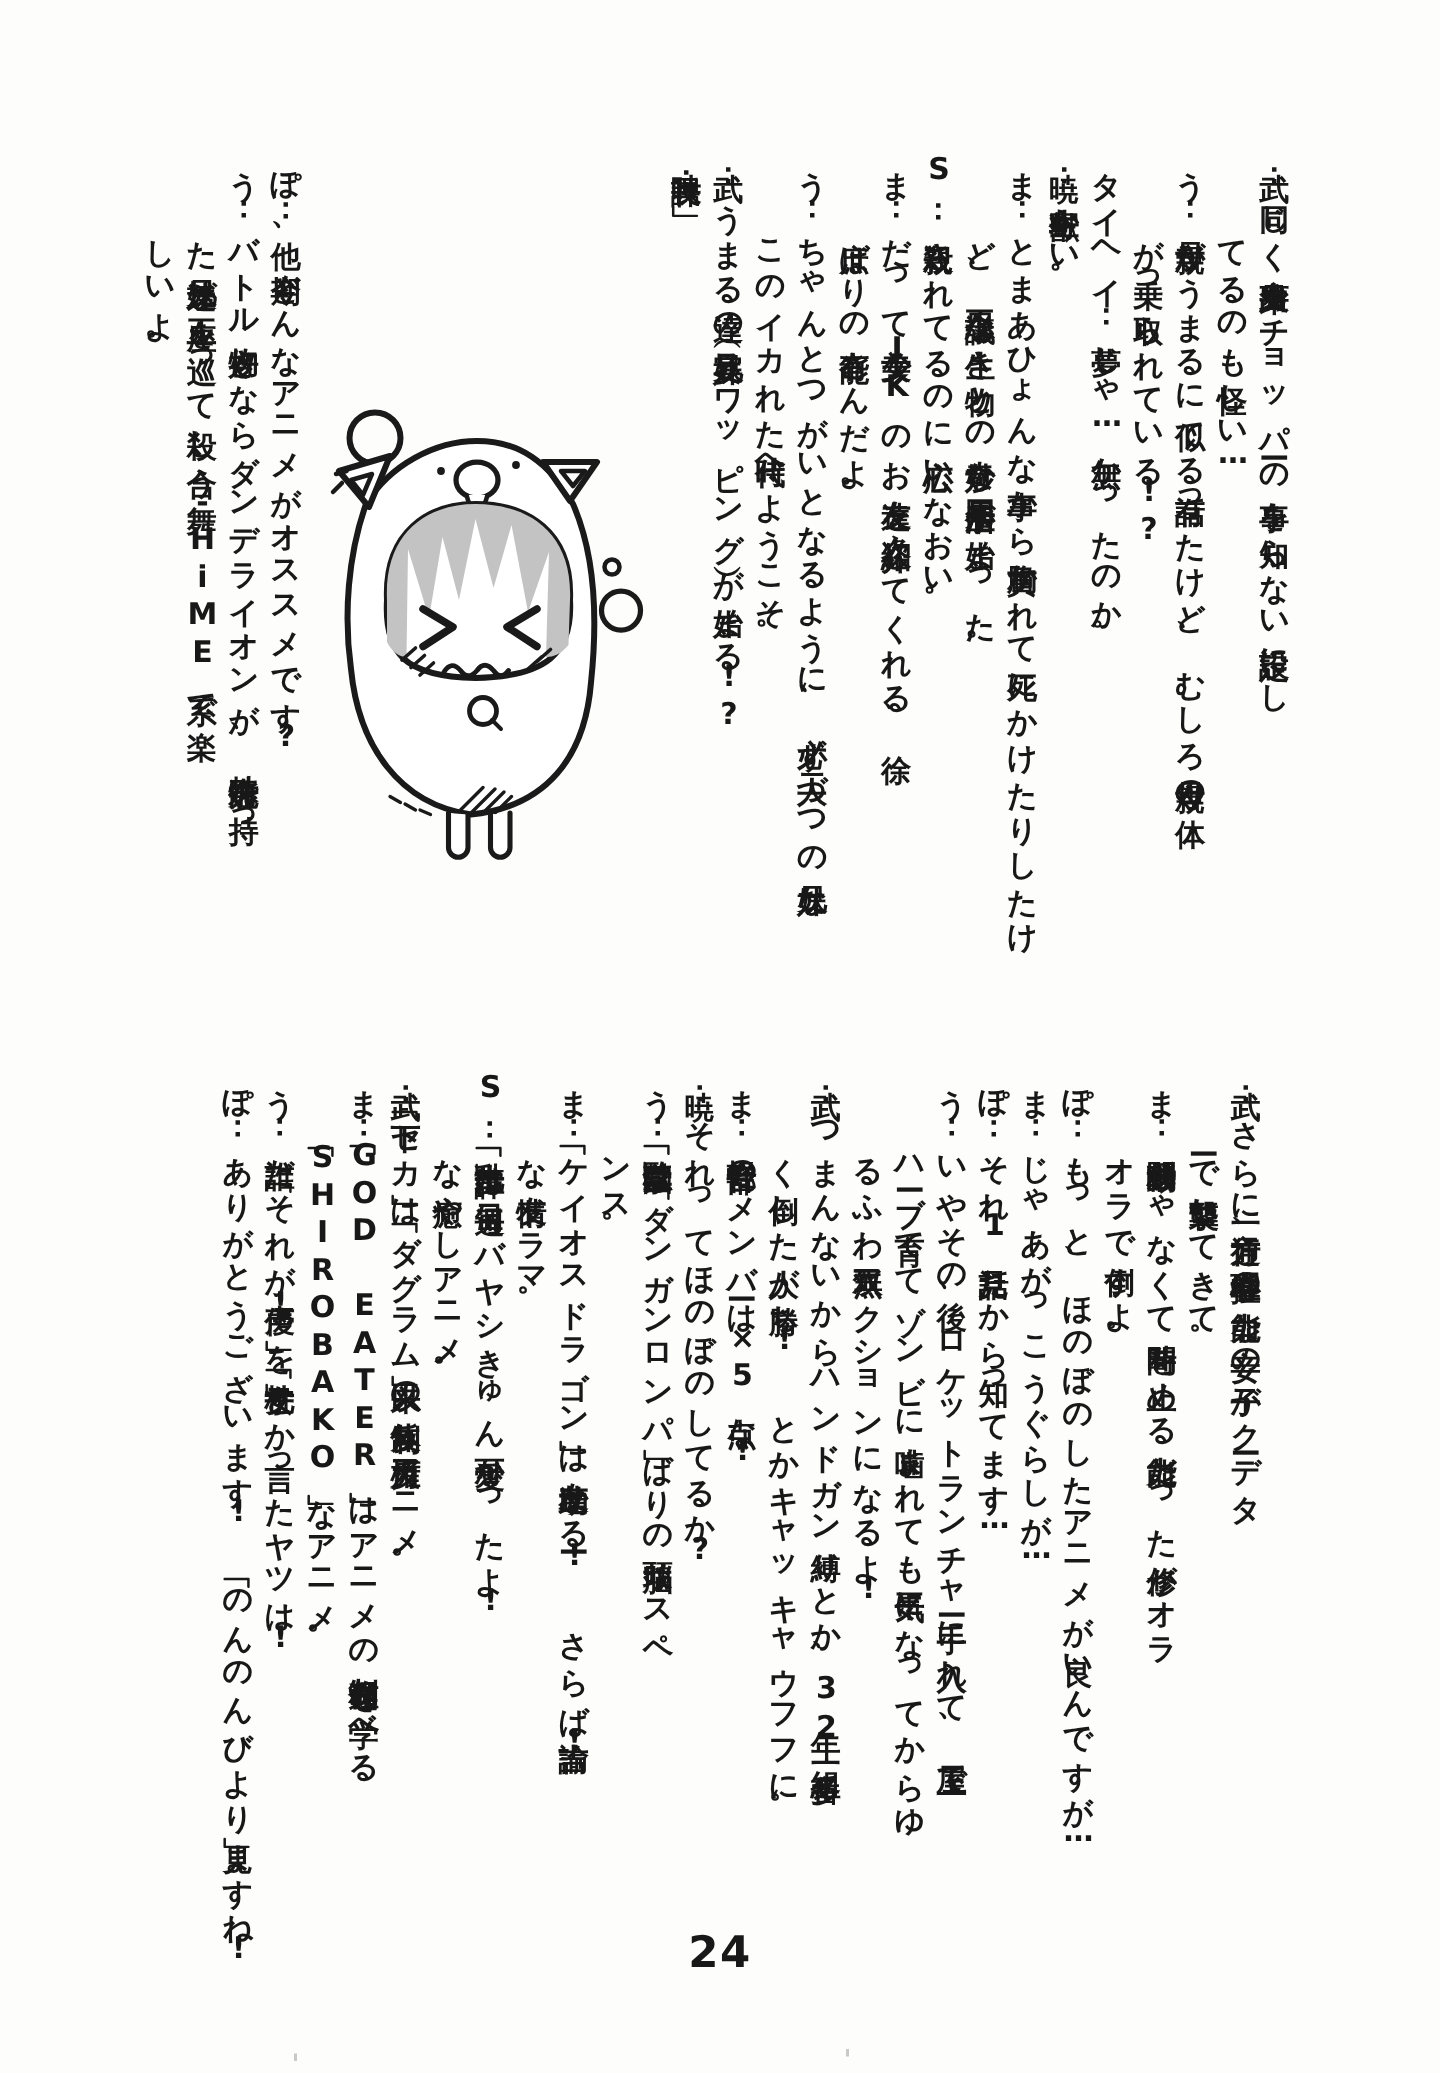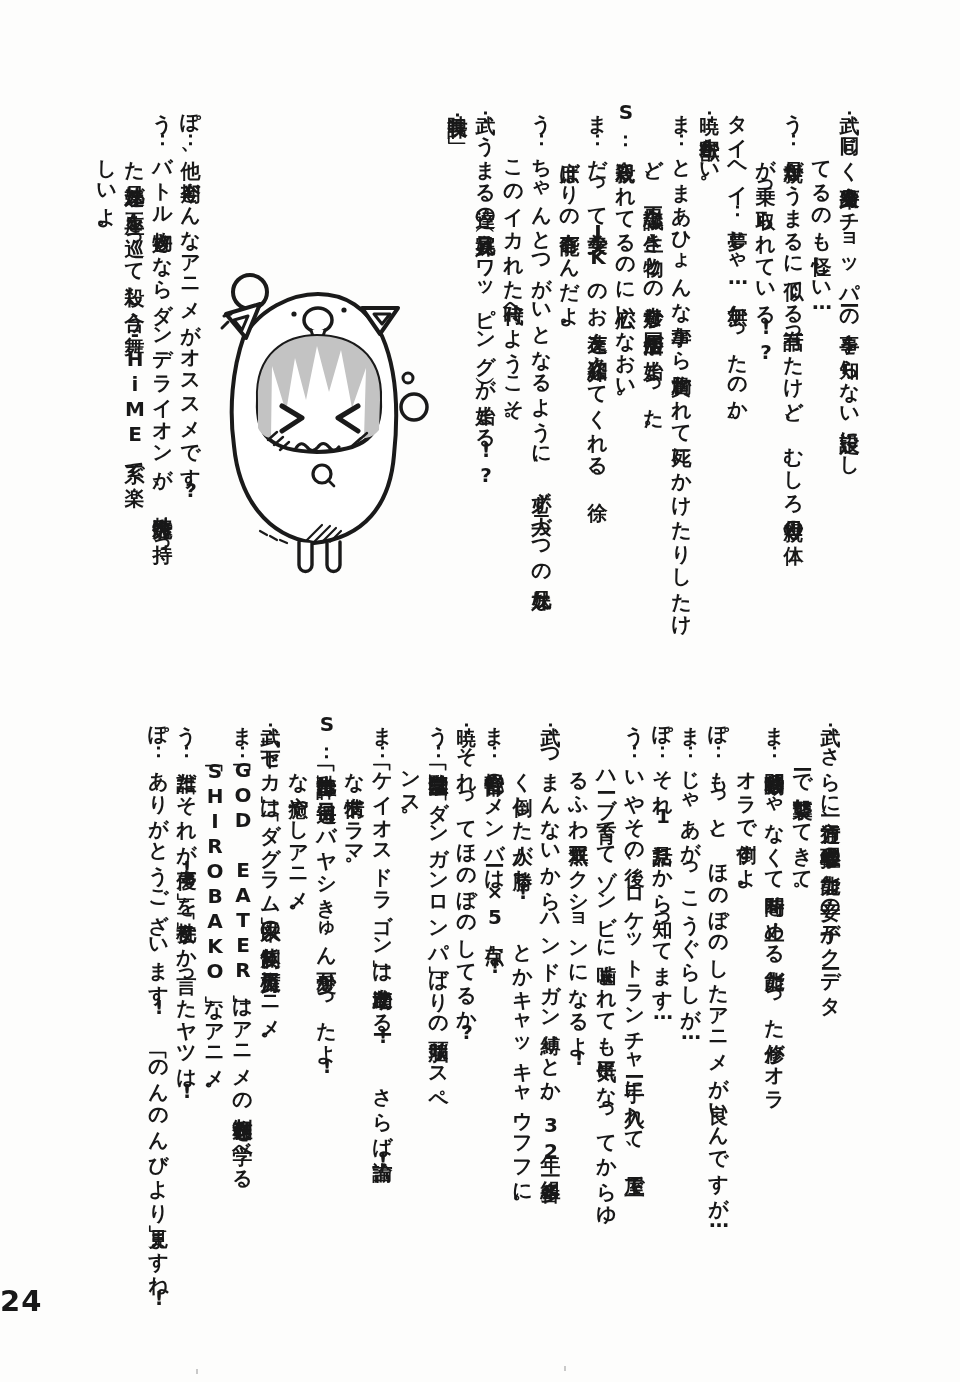--- a/index.html
+++ b/index.html
@@ -20,21 +20,21 @@
     font-weight:700;
     letter-spacing:1px;
     line-height:28px;
     height:590px;
     color:#181818;
   }
   .vblock .tcol{white-space:nowrap;}
   .pagenum{
     position:absolute;
     top:1284px;left:0;width:100%;
-    text-align:left;
+    text-align:center;
     font-size:29px;font-weight:700;
     letter-spacing:1px;
   }
   .doodle{position:absolute;left:198px;top:250px;}
   .speck{position:absolute;width:2px;height:5px;background:#c9c9c9;}
 </style>
 </head>
 <body>
 
 <div class="page">

